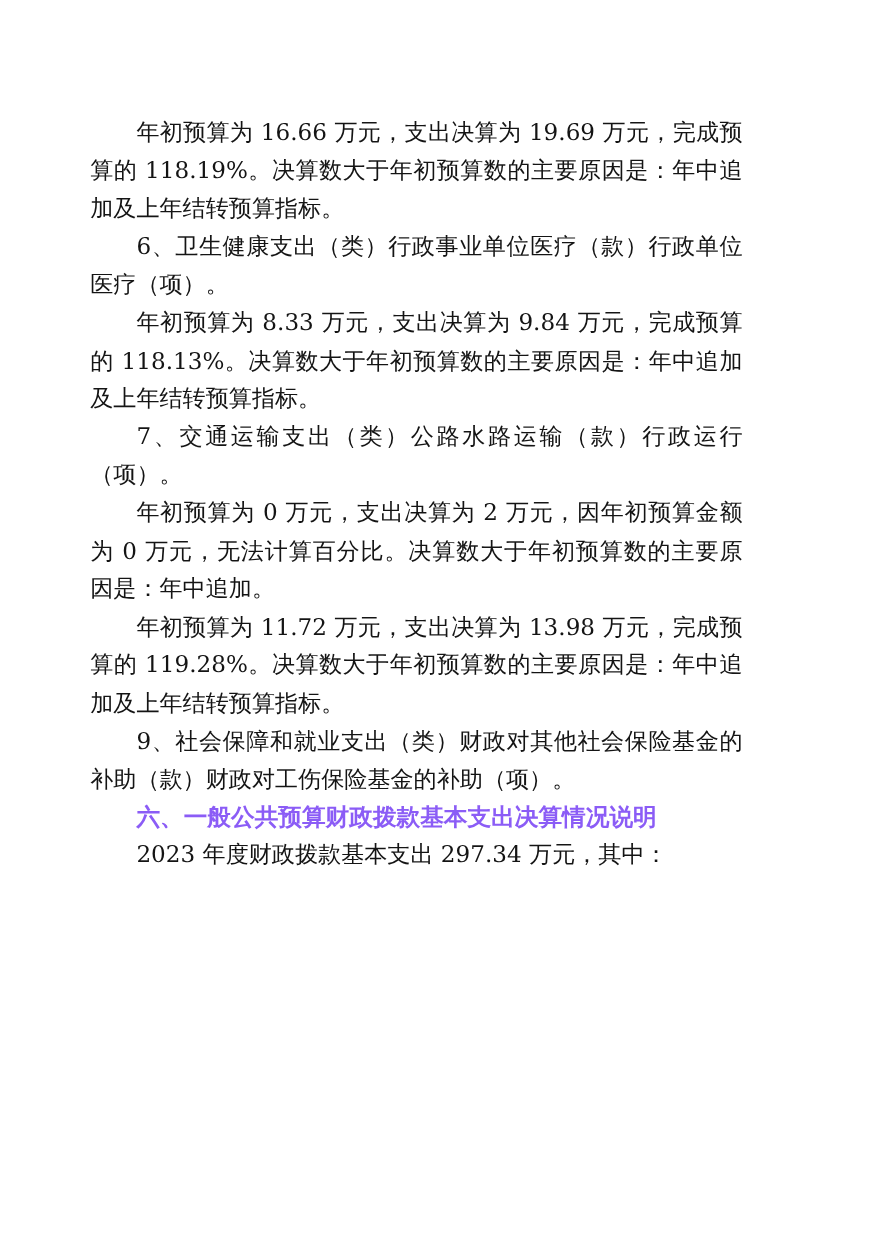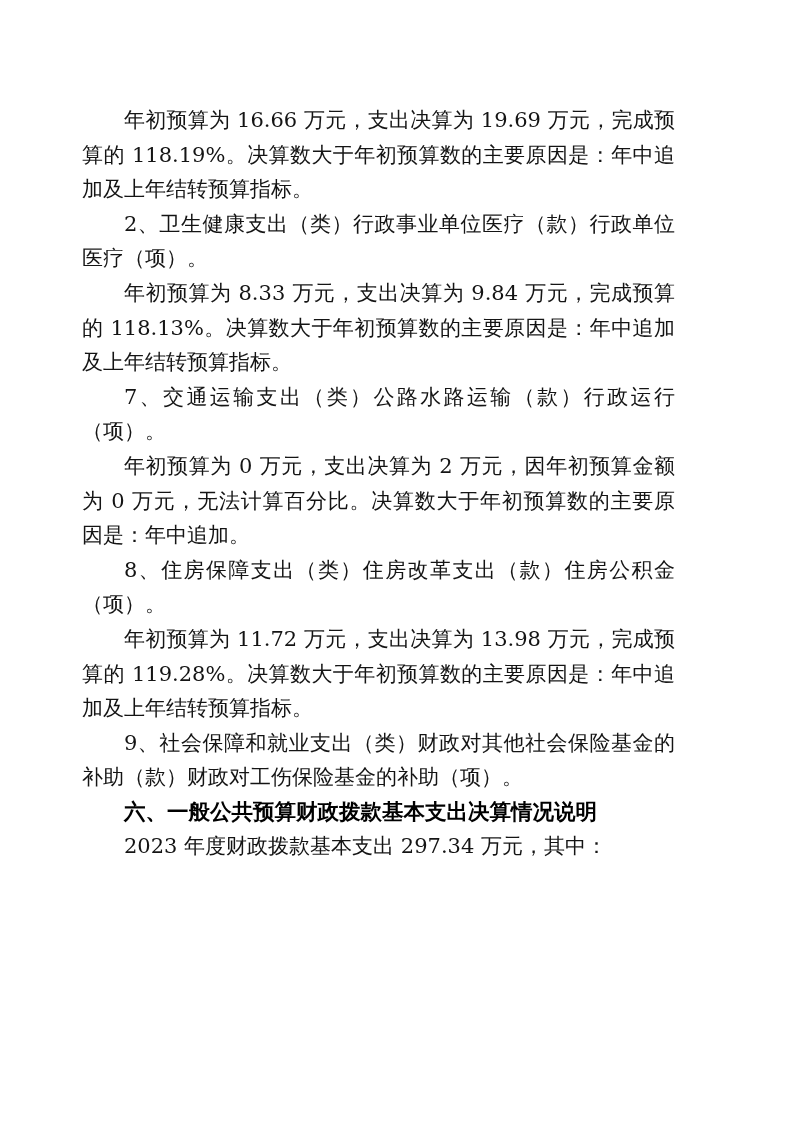--- a/index.html
+++ b/index.html
@@ -25,33 +25,32 @@
     text-indent: 42px;
     text-align: justify;
     text-align-last: left;
     text-justify: inter-ideograph;
     word-break: break-all;
   }
   .doc-body p.heading {
     font-family: "Liberation Sans", "DejaVu Sans", sans-serif;
     font-weight: 700;
     font-size: 21.5px;
-    color: #000000;
+    color: #8b5cf6;
     text-align: left;
   }
 </style>
 </head>
 <body>
 
 <div class="page">
   <div class="doc-body">
     <p>年初预算为 16.66 万元，支出决算为 19.69 万元，完成预算的 118.19%。决算数大于年初预算数的主要原因是：年中追加及上年结转预算指标。</p>
-    <p>2、卫生健康支出（类）行政事业单位医疗（款）行政单位医疗（项）。</p>
+    <p>6、卫生健康支出（类）行政事业单位医疗（款）行政单位医疗（项）。</p>
     <p>年初预算为 8.33 万元，支出决算为 9.84 万元，完成预算的 118.13%。决算数大于年初预算数的主要原因是：年中追加及上年结转预算指标。</p>
     <p>7、交通运输支出（类）公路水路运输（款）行政运行（项）。</p>
     <p>年初预算为 0 万元，支出决算为 2 万元，因年初预算金额为 0 万元，无法计算百分比。决算数大于年初预算数的主要原因是：年中追加。</p>
-    <p>8、住房保障支出（类）住房改革支出（款）住房公积金（项）。</p>
     <p>年初预算为 11.72 万元，支出决算为 13.98 万元，完成预算的 119.28%。决算数大于年初预算数的主要原因是：年中追加及上年结转预算指标。</p>
     <p>9、社会保障和就业支出（类）财政对其他社会保险基金的补助（款）财政对工伤保险基金的补助（项）。</p>
     <p class="heading">六、一般公共预算财政拨款基本支出决算情况说明</p>
     <p>2023 年度财政拨款基本支出 297.34 万元，其中：</p>
   </div>
 </div>
 
 </body></html>

